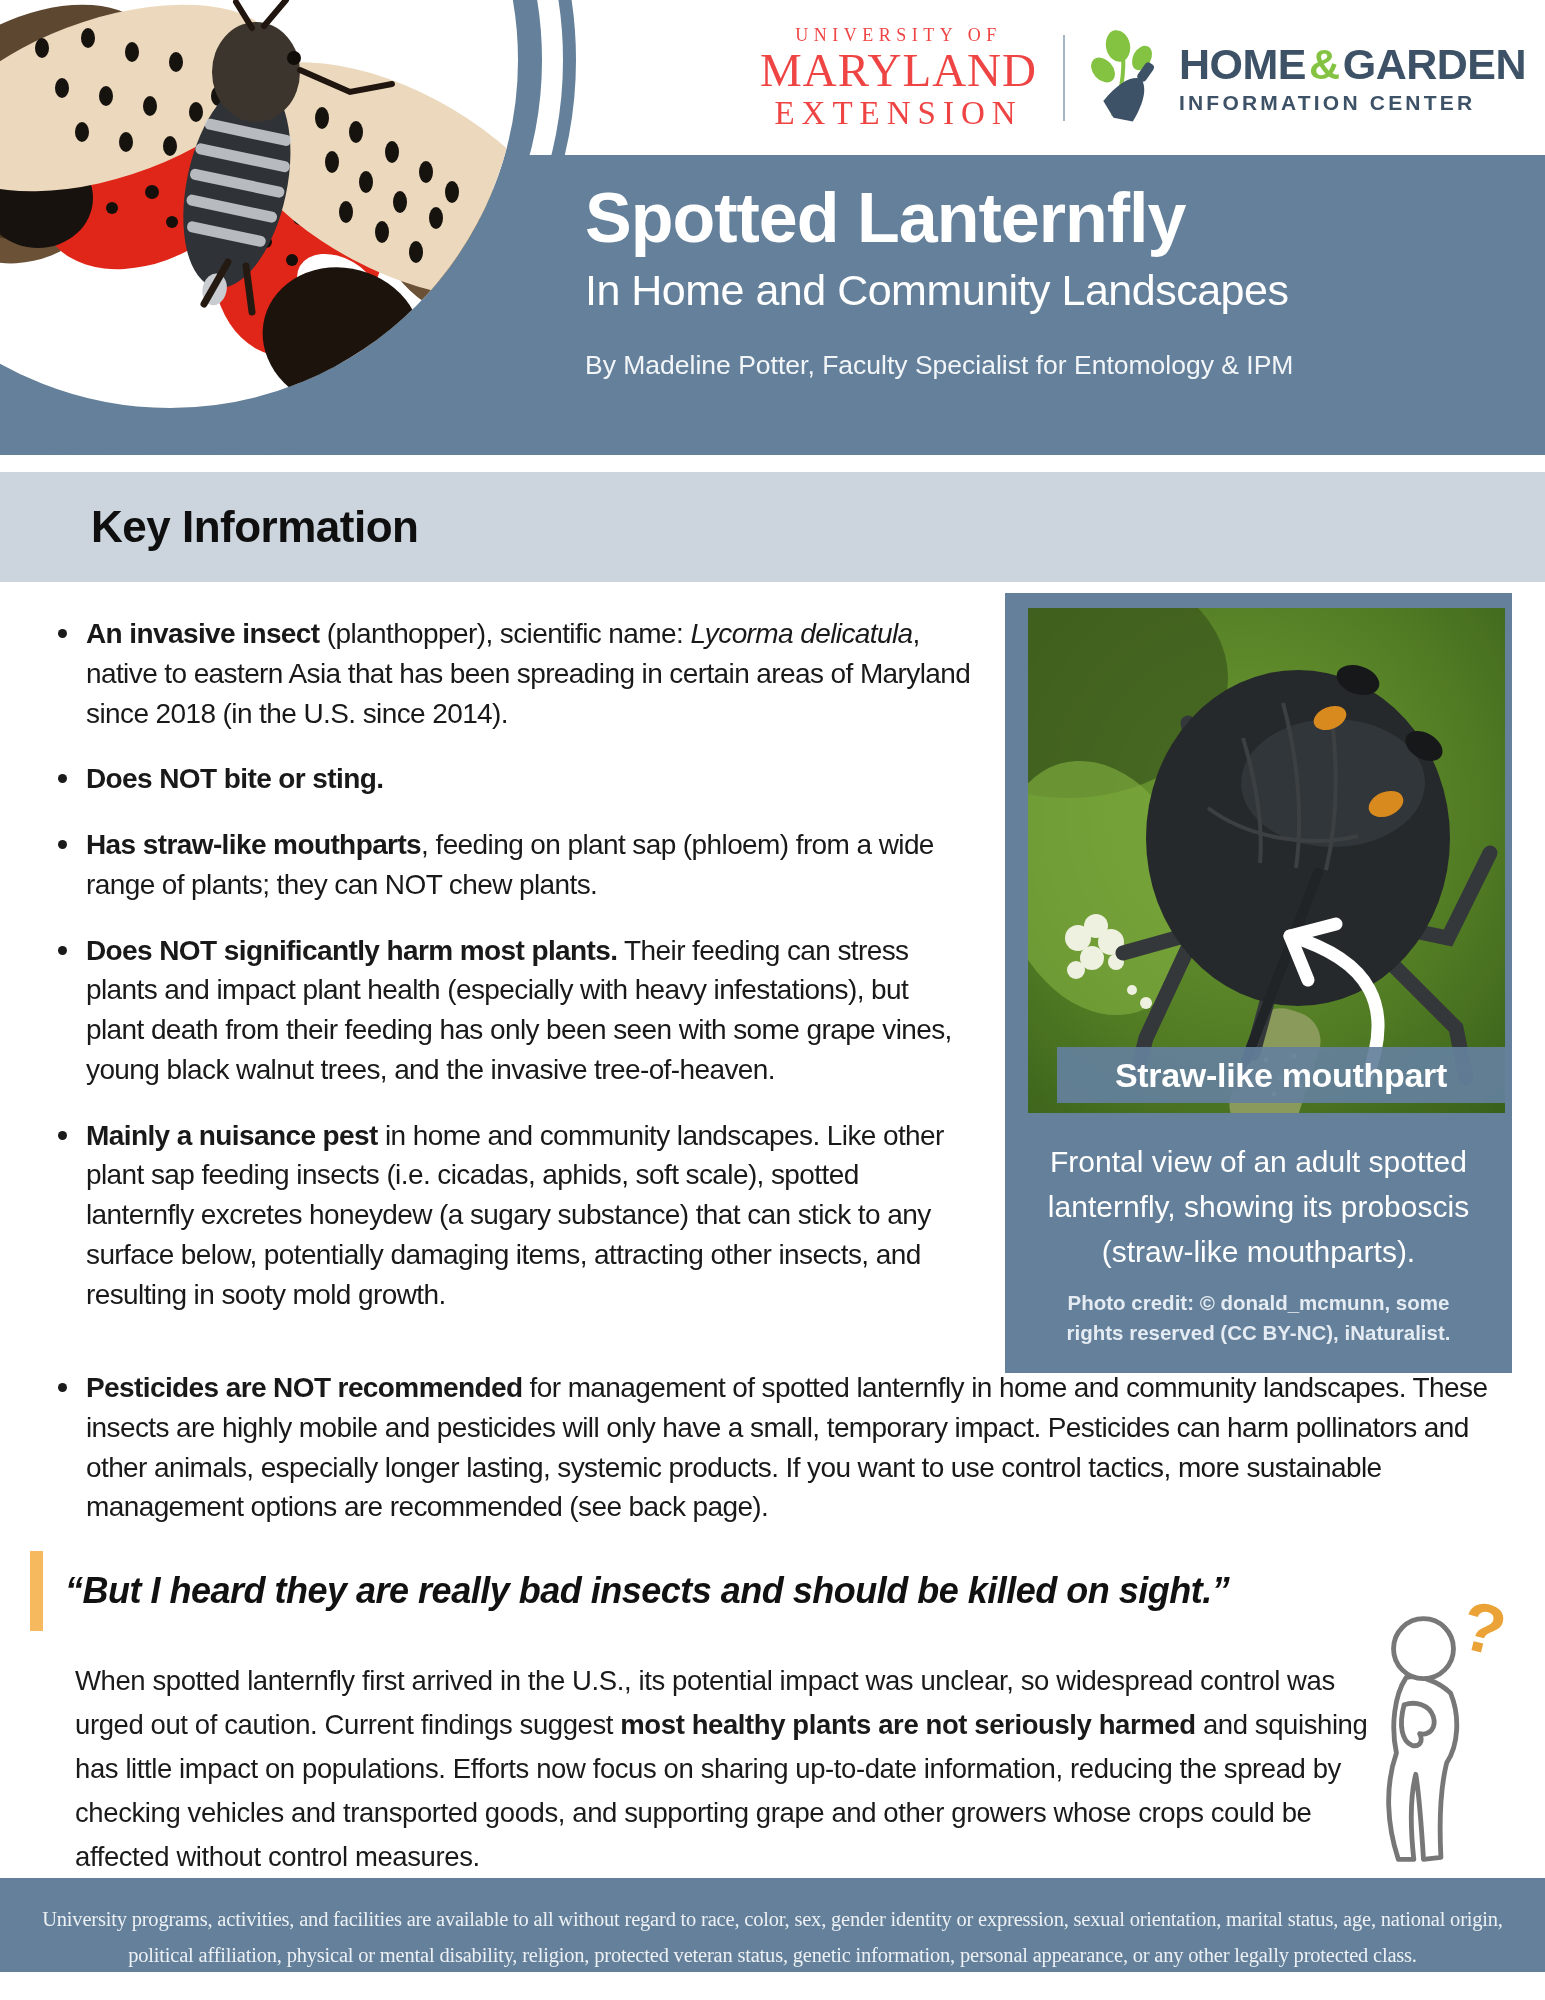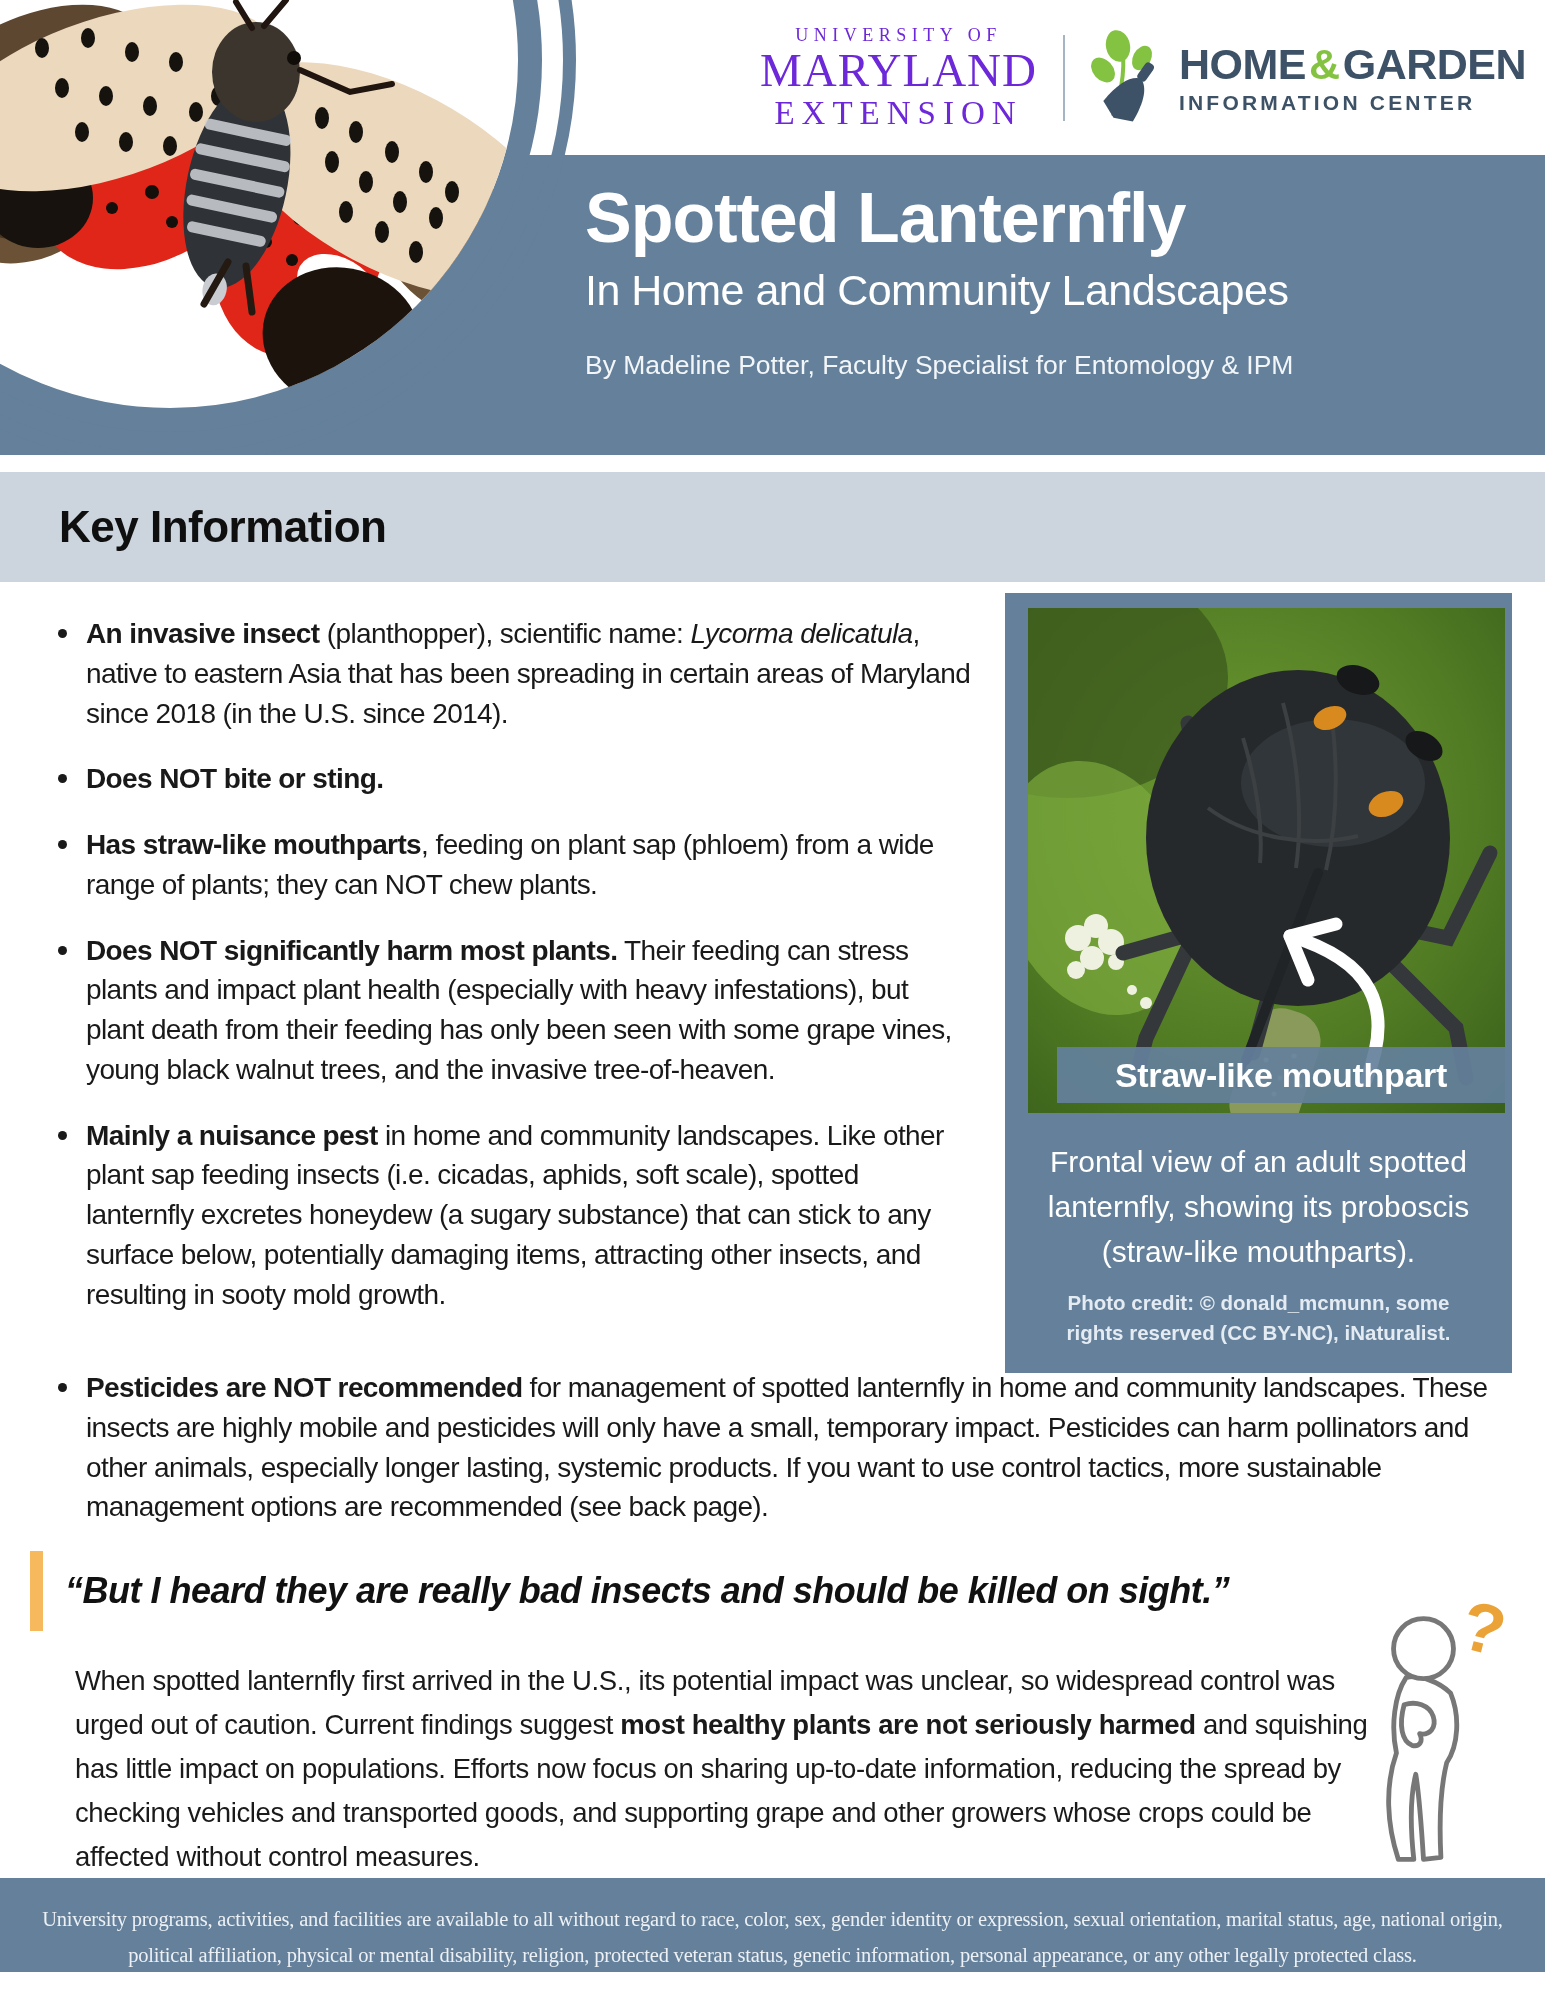--- a/index.html
+++ b/index.html
@@ -12,40 +12,40 @@
   }
   html,body{margin:0;padding:0;}
   body{
     width:1545px;height:2000px;position:relative;background:#ffffff;overflow:hidden;
     font-family:"Liberation Sans", sans-serif;color:var(--text_dark);
   }
   
   #header{position:absolute;left:0;top:0;width:1545px;height:455px;overflow:hidden;background:#fff;}
   .blue-band{position:absolute;left:0;right:0;top:155px;height:300px;background:var(--header_blue);}
   .logo-row{position:absolute;left:560px;top:0;right:0;height:155px;background:#fff;display:flex;align-items:center;padding-left:200px;box-sizing:border-box;}
-  .umd-logo{text-align:center;font-family:"Liberation Serif", serif;color:#6d28d9;line-height:1;}
+  .umd-logo{text-align:center;font-family:"Liberation Serif", serif;color:#ef4444;line-height:1;}
   .umd-l1{font-size:18px;letter-spacing:5.5px;}
   .umd-l2{font-size:47px;letter-spacing:1px;margin:3px 0;}
   .umd-l3{font-size:33px;letter-spacing:7px;}
   .logo-divider{width:2px;height:86px;background:#a5b5c3;margin:0 26px;}
   .hgic-logo{display:flex;align-items:center;gap:14px;}
   .hgic-text{line-height:1;}
   .hgic-l1{font-size:43px;font-weight:800;color:var(--logo_navy);letter-spacing:-0.5px;}
   .hgic-l1 .amp{color:var(--logo_green);}
   .hgic-l2{font-size:21px;letter-spacing:3.2px;color:var(--logo_navy);margin-top:6px;font-weight:600;}
   .title-block{position:absolute;left:585px;top:183px;color:#ffffff;}
   .page-title{font-size:70px;font-weight:700;letter-spacing:-1px;margin:0;line-height:1;}
   .page-subtitle{font-size:43px;font-weight:400;margin-top:16px;letter-spacing:-0.5px;line-height:1;}
   .byline{font-size:26.5px;margin-top:40px;color:#f3f6f9;line-height:1;}
   .ring-outer{position:absolute;left:-236px;top:-346px;width:786px;height:786px;border:13px solid var(--header_blue);border-radius:50%;box-sizing:content-box;}
   .photo-circle{position:absolute;left:-202px;top:-312px;width:696px;height:696px;border:24px solid var(--header_blue);border-radius:50%;box-sizing:content-box;background:#fff;overflow:hidden;}
   .lanternfly-svg{position:absolute;left:178px;top:288px;width:520px;height:460px;}
   
   #key-band{position:absolute;left:0;top:472px;width:1545px;height:110px;background:var(--key_band);}
-  #key-band h2{margin:0;line-height:110px;padding-left:59px;font-size:44px;font-weight:700;color:#0f0f0f;letter-spacing:-0.5px;}
+  #key-band h2{margin:0;line-height:110px;padding-left:91px;font-size:44px;font-weight:700;color:#0f0f0f;letter-spacing:-0.5px;}
   
   #bullets{position:absolute;left:55px;top:594px;width:918px;margin-top:20px;}
   .bullet{position:relative;padding-left:31px;margin-bottom:26px;font-size:28px;line-height:1.42;letter-spacing:-0.6px;color:var(--text_dark);}
   .bullet::before{content:"";position:absolute;left:3px;top:15px;width:9px;height:9px;border-radius:50%;background:#1a1a1a;}
   .seg-b{font-weight:700;}
   .seg-i{font-style:italic;}
   #pesticide-bullet{position:absolute;left:55px;top:1368px;width:1452px;}
   #pesticide-bullet .bullet{margin-bottom:0;}
   
   #photo-card{position:absolute;left:1005px;top:593px;width:507px;background:var(--header_blue);padding:15px 15px 26px;box-sizing:border-box;}

